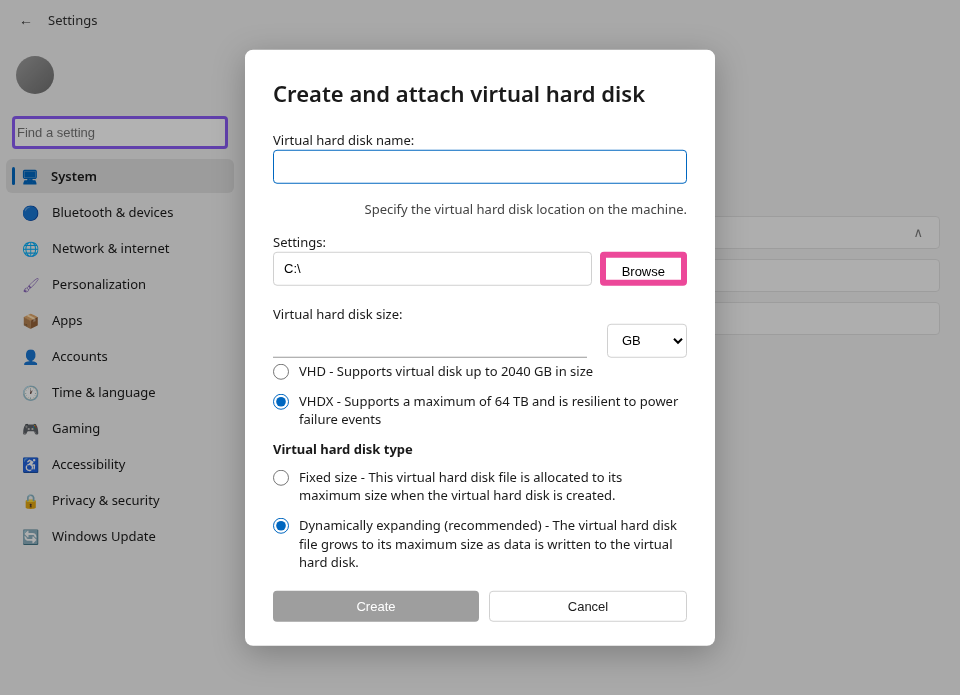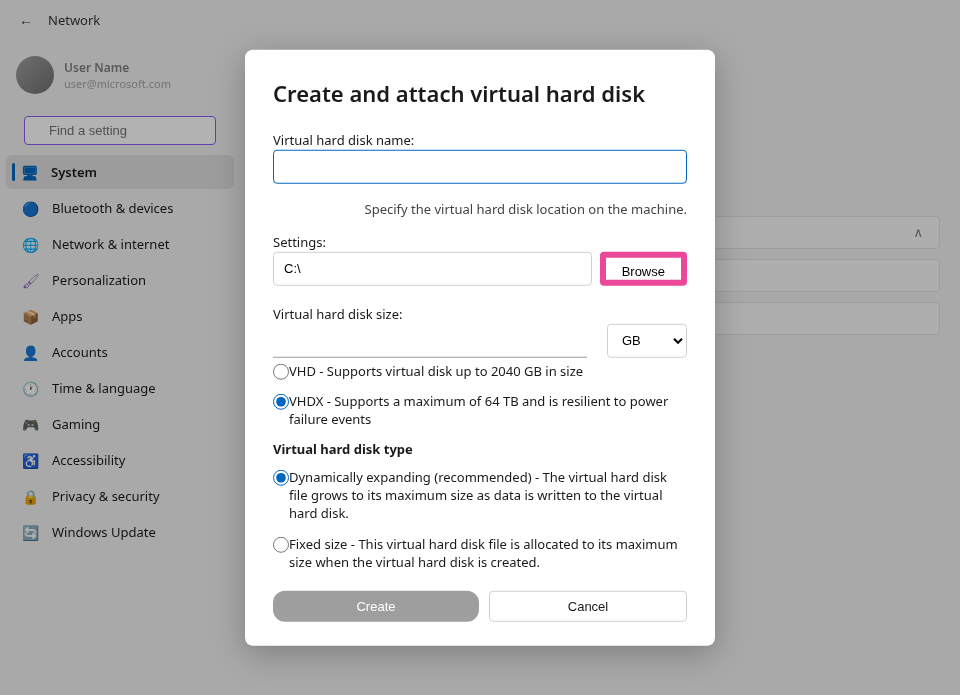--- a/index.html
+++ b/index.html
@@ -92,23 +92,23 @@
       opacity: 0.6;
     }
 
     .user-email {
       font-size: 11px;
       color: #555;
       opacity: 0.5;
     }
 
     .search-box {
-      margin: 4px 24px 8px;
-      padding: 6px 24px;
-      border: 1px solid #8b5cf6;
+      margin: 4px 12px 8px;
+      padding: 6px 2px;
+      border: 3px solid #8b5cf6;
       border-radius: 4px;
       font-size: 13px;
       background: white;
       color: #555;
     }
 
     .nav-item {
       display: flex;
       align-items: center;
       gap: 12px;
@@ -324,20 +324,21 @@
     .section-heading {
       font-size: 13px;
       font-weight: 700;
       color: #1a1a1a;
       margin-bottom: 10px;
     }
 
     .radio-option {
       display: flex;
       align-items: flex-start;
+      gap: 10px;
       margin-bottom: 12px;
     }
 
     .radio-input {
       margin-top: 2px;
       width: 16px;
       height: 16px;
       cursor: pointer;
       flex-shrink: 0;
       accent-color: #0067c0;
@@ -353,21 +354,21 @@
       display: flex;
       gap: 10px;
       margin-top: 20px;
     }
 
     .btn-create {
       flex: 1;
       padding: 8px;
       background: #9e9e9e;
       border: none;
-      border-radius: 12px;
+      border-radius: 4px;
       color: white;
       font-size: 13px;
       cursor: pointer;
     }
 
     .btn-cancel {
       flex: 1;
       padding: 3px;
       background: white;
       border: 1px solid #d0d0d0;
@@ -389,33 +390,29 @@
     .icon-privacy { color: #69797e; }
     .icon-update { color: #0067c0; }
   </style>
 </head>
 <body>
 
 <div class="settings-bg">
 
   <div class="settings-titlebar">
     <button class="back-btn">←</button>
-    <span class="settings-title">Network</span>
+    <span class="settings-title">Settings</span>
   </div>
 
   <div class="settings-body">
 
     <div class="sidebar">
 
       <div class="user-area">
         <div class="avatar"></div>
-        <div class="user-info">
-          <span class="user-name">User Name</span>
-          <span class="user-email">user@microsoft.com</span>
-        </div>
       </div>
 
       <input class="search-box" type="text" placeholder="Find a setting" style="">
 
       <div class="nav-item active">
         <div class="nav-active-bar"></div>
         <span class="nav-icon icon-system">🖥</span>
         <span>System</span>
       </div>
       <div class="nav-item">
@@ -519,26 +516,26 @@
   </div>
 
   <div class="radio-option">
     <input class="radio-input" type="radio" name="format" id="vhdx" checked="" style="">
     <label class="radio-label" for="vhdx">VHDX - Supports a maximum of 64 TB and is resilient to power failure events</label>
   </div>
 
   <div class="section-heading">Virtual hard disk type</div>
 
   <div class="radio-option">
+    <input class="radio-input" type="radio" name="type" id="fixed" style="">
+    <label class="radio-label" for="fixed">Fixed size - This virtual hard disk file is allocated to its maximum size when the virtual hard disk is created.</label>
+  </div>
+
+  <div class="radio-option">
     <input class="radio-input" type="radio" name="type" id="dynamic" checked="" style="">
     <label class="radio-label" for="dynamic">Dynamically expanding (recommended) - The virtual hard disk file grows to its maximum size as data is written to the virtual hard disk.</label>
-  </div>
-
-  <div class="radio-option">
-    <input class="radio-input" type="radio" name="type" id="fixed" style="">
-    <label class="radio-label" for="fixed">Fixed size - This virtual hard disk file is allocated to its maximum size when the virtual hard disk is created.</label>
   </div>
 
   <div class="dialog-footer">
     <button class="btn-create">Create</button>
     <button class="btn-cancel">Cancel</button>
   </div>
 </div>
 
 </body></html>

